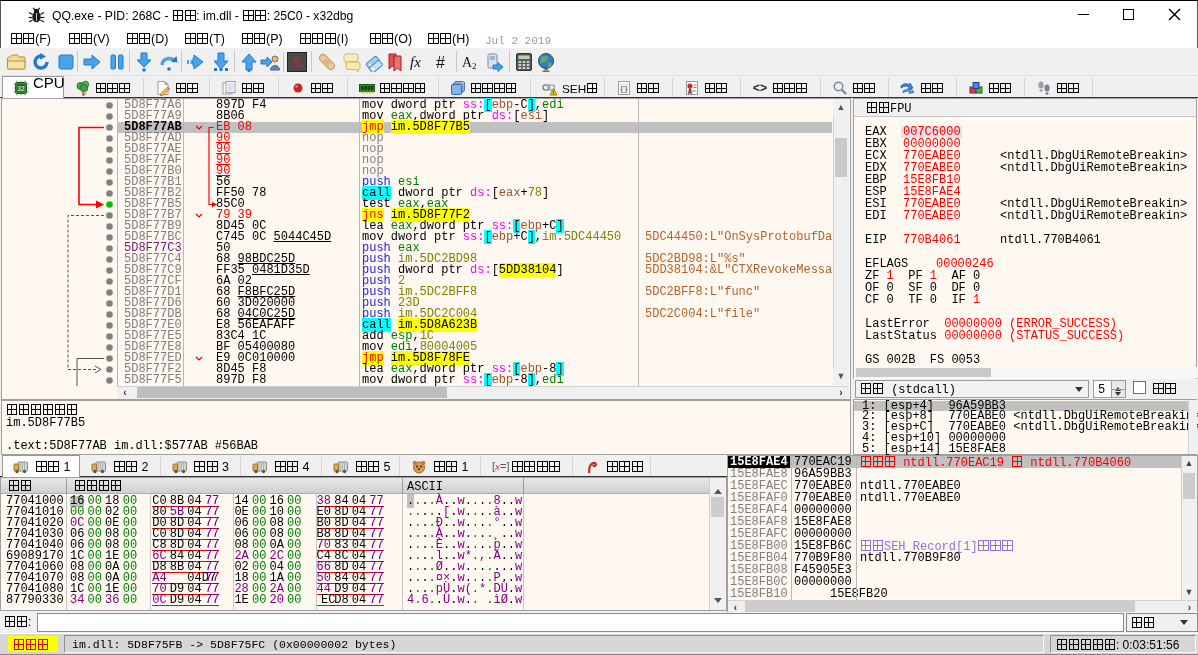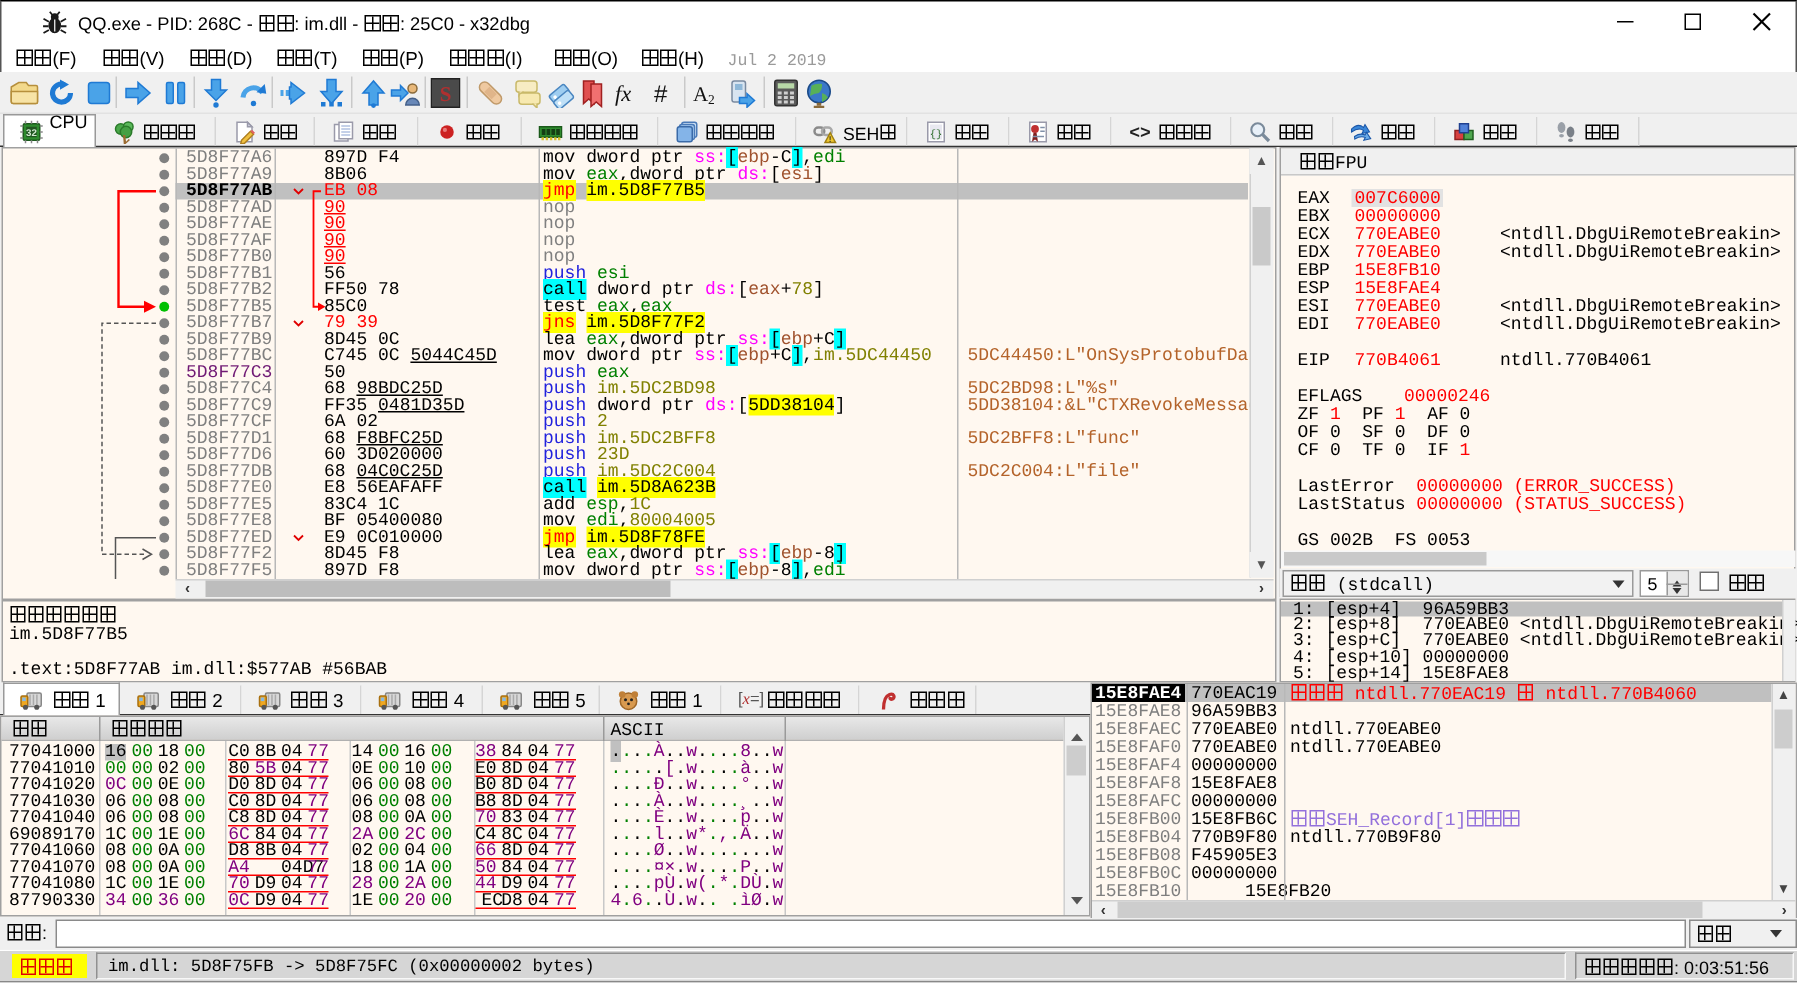--- a/index.html
+++ b/index.html
@@ -194,21 +194,21 @@
       <line x1="8" y1="13.5" x2="8" y2="15.5"></line>
       <line x1="12" y1="13.5" x2="12" y2="15.5"></line>
       <line x1="0.5" y1="4" x2="2.5" y2="4"></line>
       <line x1="0.5" y1="8" x2="2.5" y2="8"></line>
       <line x1="0.5" y1="12" x2="2.5" y2="12"></line>
       <line x1="13.5" y1="4" x2="15.5" y2="4"></line>
       <line x1="13.5" y1="8" x2="15.5" y2="8"></line>
       <line x1="13.5" y1="12" x2="15.5" y2="12"></line>
     </g>
   </svg>
-<div class="abs" style="left:33px;top:74px;font-size:12px;color:#000">CPU</div>
+<div class="abs" style="left:33px;top:74px;font-size:15px;color:#000">CPU</div>
 <div class="abs" style="left:64px;top:78px;width:80px;height:19px;background:#f0f0f0;border-right:1px solid #d5d5d5"></div>
 <svg class="abs" style="left:75px;top:80px" width="16" height="16" viewBox="0 0 16 16">
     <circle cx="5.5" cy="6" r="3.5" fill="#4aa84a" stroke="#2a7a2a"></circle>
     <circle cx="10.5" cy="4.5" r="3.2" fill="#5ab85a" stroke="#2a7a2a"></circle>
     <circle cx="9" cy="8" r="3.8" fill="#44a044" stroke="#2a7a2a"></circle>
     <path d="M7 10 l1.5 0 .5 4.5 2 -2 .5 1 -2.8 2.5 -1.2 0 Z" fill="#9a6a30"></path>
   </svg>
 <div class="abs" style="left:95px;top:81.5px;font-size:11.8px;color:#000"><i class="k"></i><i class="k"></i><i class="k"></i></div>
 <div class="abs" style="left:144px;top:78px;width:66px;height:19px;background:#f0f0f0;border-right:1px solid #d5d5d5"></div>
 <svg class="abs" style="left:155px;top:80px" width="16" height="16" viewBox="0 0 16 16">

